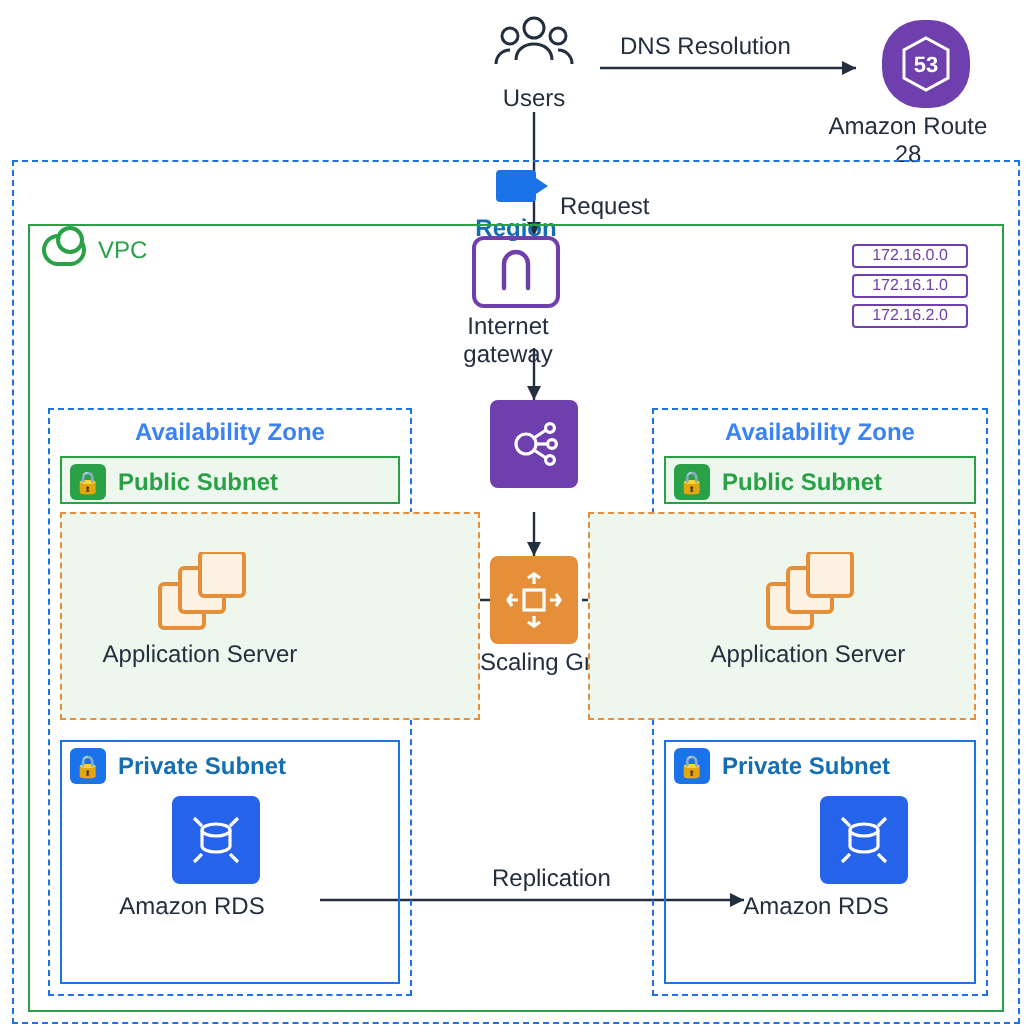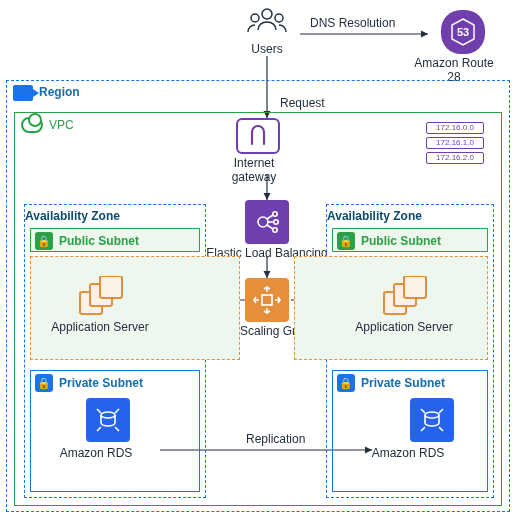--- a/index.html
+++ b/index.html
@@ -16,23 +16,23 @@
   .abs { position: absolute; }
   .label { text-align: center; font-size: 12px; color: #232f3e; }
   .link-label { font-size: 12px; color: #232f3e; }
 
   
   .region {
     border: 1px dashed #1a73e8;
     position: absolute;
   }
   .region-hdr {
-    display: flex; gap: 6px;
+    display: flex; align-items: center; gap: 6px;
     padding: 4px 6px;
-    color: #146eb4; font-weight: 600;
+    color: #146eb4; font-weight: 600; flex-direction: column;
   }
   .region-hdr .flag {
     width: 20px; height: 16px; background: #1a73e8; border-radius: 2px;
     position: relative;
   }
   .region-hdr .flag::after {
     content: ""; position: absolute; right: -6px; top: 4px;
     border-left: 6px solid #1a73e8; border-top: 4px solid transparent; border-bottom: 4px solid transparent;
   }
 
@@ -46,21 +46,21 @@
     width: 22px; height: 16px; border: 2px solid #2aa147; border-radius: 10px;
     position: relative;
   }
   .vpc-hdr .cloud::before {
     content: ""; position: absolute; width: 10px; height: 10px; border: 2px solid #2aa147; border-radius: 50%;
     top: -6px; left: 5px; background: #fff;
   }
 
   
   .az { border: 1.5px dashed #1a73e8; position: absolute; padding-top: 4px; }
-  .az-title { color: #0c4a6e; font-weight: 600; text-align: left; }
+  .az-title { color: #3b82f6; font-weight: 600; text-align: center; }
 
   
   .subnet {
     position: absolute;
     border: 1px solid #2aa147;
     padding: 3px 4px 4px 4px;
   }
   .subnet.private { border-color: #1a73e8; }
   .subnet-hdr { display: flex; align-items: center; gap: 6px; font-weight: 600; }
   .subnet-hdr.public { color: #2aa147; }
@@ -196,21 +196,20 @@
           <circle cx="10" cy="14" r="5"></circle>
           <circle cx="22" cy="6" r="2.2"></circle>
           <circle cx="23" cy="14" r="2.2"></circle>
           <circle cx="22" cy="22" r="2.2"></circle>
           <line x1="14" y1="11" x2="20" y2="7"></line>
           <line x1="15" y1="14" x2="21" y2="14"></line>
           <line x1="14" y1="17" x2="20" y2="21"></line>
         </g>
       </svg>
     </div>
-    <div class="label" style="width:130px;margin-left:-43px;margin-top:2px;">Elastic Load Balancing</div>
   </div>
 
   <div class="abs" style="left:245px; top:278px; text-align:center;">
     <div class="icon-sq bg-orange">
       <svg width="30" height="30" viewBox="0 0 30 30">
         <g stroke="#fff" stroke-width="1.6" fill="none">
           <rect x="10" y="10" width="10" height="10"></rect>
           <path d="M15 2 v5 M15 23 v5 M2 15 h5 M23 15 h5"></path>
           <path d="M12 4 l3 -2 l3 2 M12 26 l3 2 l3 -2 M4 12 l-2 3 l2 3 M26 12 l2 3 l-2 3"></path>
         </g>

